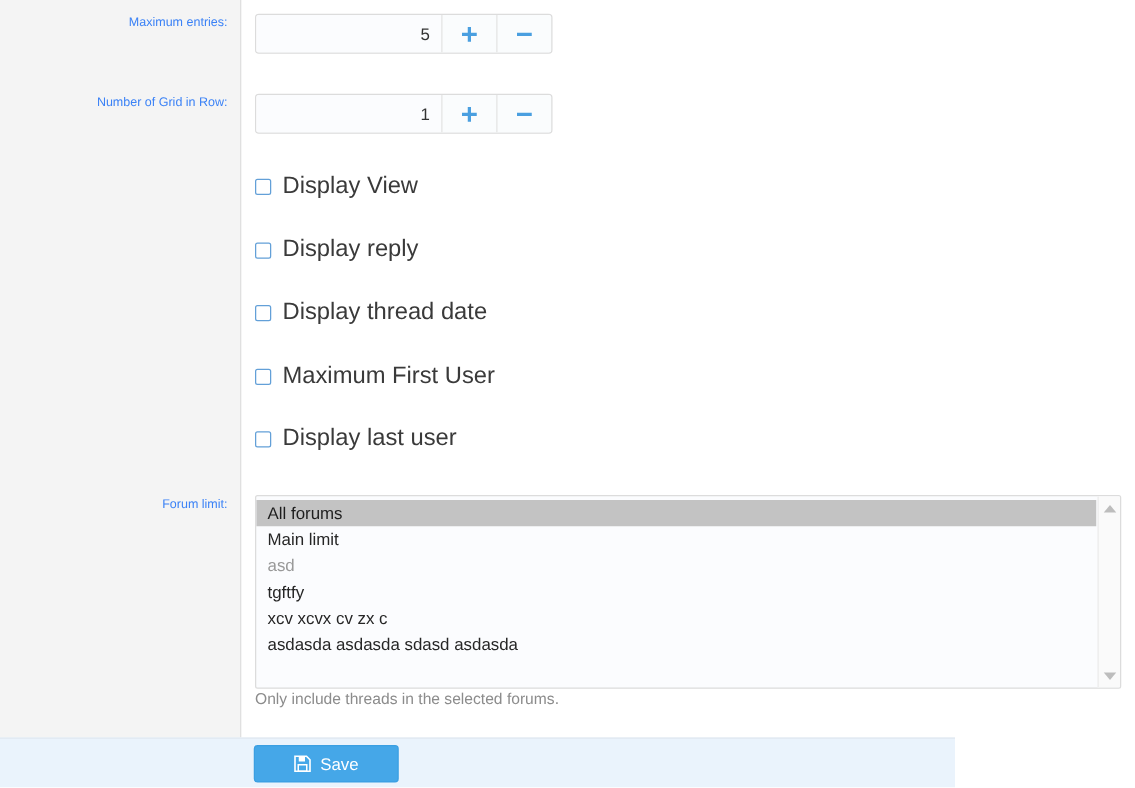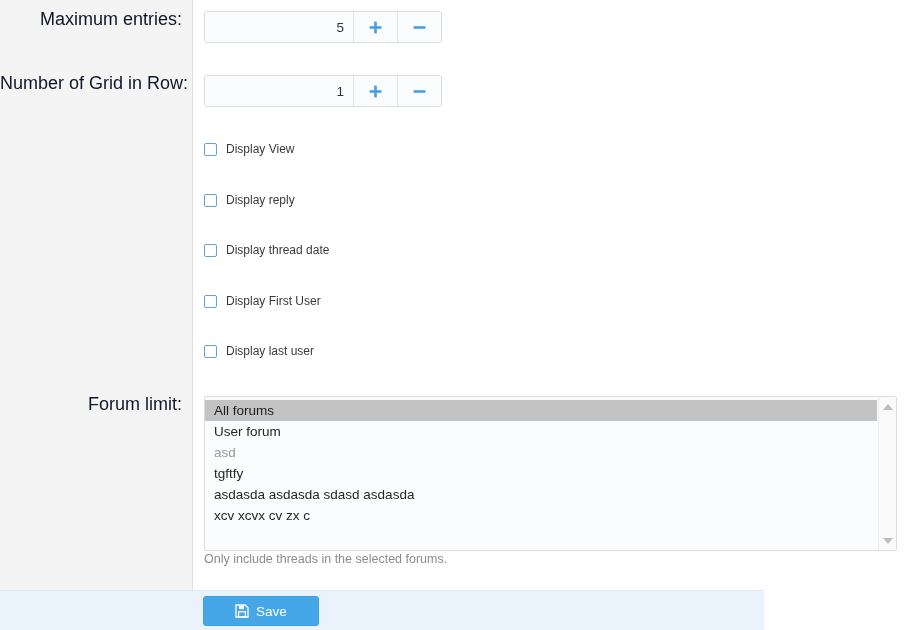--- a/index.html
+++ b/index.html
@@ -48,22 +48,22 @@
     left: 0;
     width: 908px;
     display: flex;
     align-items: flex-start;
   }
 
   .row-label {
     width: 182px;
     text-align: right;
     padding-right: 0;
-    font-size: 18px;
-    color: #0f172a;
+    font-size: 10px;
+    color: #3b82f6;
     line-height: 16px;
     white-space: nowrap;
   }
 
   .row-field {
     margin-left: 22px;
   }
 
   
   .stepper {
@@ -116,21 +116,21 @@
     height: 13px;
     border: 1px solid #63a0d8;
     border-radius: 2px;
     background: #ffffff;
     box-sizing: border-box;
     flex: 0 0 auto;
     cursor: pointer;
   }
   .cbox-label {
     margin-left: 9px;
-    font-size: 12px;
+    font-size: 19px;
     color: #3a3a3a;
     line-height: 16px;
     cursor: pointer;
   }
 
   
   .listbox {
     position: relative;
     width: 693px;
     height: 155px;
@@ -305,43 +305,43 @@
       <div class="row-field check-row">
         <span class="cbox"></span>
         <span class="cbox-label">Display thread date</span>
       </div>
     </div>
 
     <div class="row" style="top:293px;">
       <div class="row-label"></div>
       <div class="row-field check-row">
         <span class="cbox"></span>
-        <span class="cbox-label">Display First User</span>
+        <span class="cbox-label">Maximum First User</span>
       </div>
     </div>
 
     <div class="row" style="top:343px;align-items:flex-end;">
       <div class="row-label"></div>
       <div class="row-field check-row">
         <span class="cbox"></span>
         <span class="cbox-label">Display last user</span>
       </div>
     </div>
 
     <div class="row" style="top:396px;">
       <div class="row-label">Forum limit:</div>
       <div class="row-field">
         <div class="listbox">
           <div class="list-items">
             <div class="list-opt selected">All forums</div>
-            <div class="list-opt">User forum</div>
+            <div class="list-opt">Main limit</div>
             <div class="list-opt muted">asd</div>
             <div class="list-opt">tgftfy</div>
+            <div class="list-opt">xcv xcvx cv zx c</div>
             <div class="list-opt">asdasda asdasda sdasd asdasda</div>
-            <div class="list-opt">xcv xcvx cv zx c</div>
           </div>
           <div class="scrollbar">
             <div class="sb-arrow up">
                 <span class="tri up"></span>
               </div>
             <div class="sb-arrow down">
                 <span class="tri down"></span>
               </div>
           </div>
         </div>

